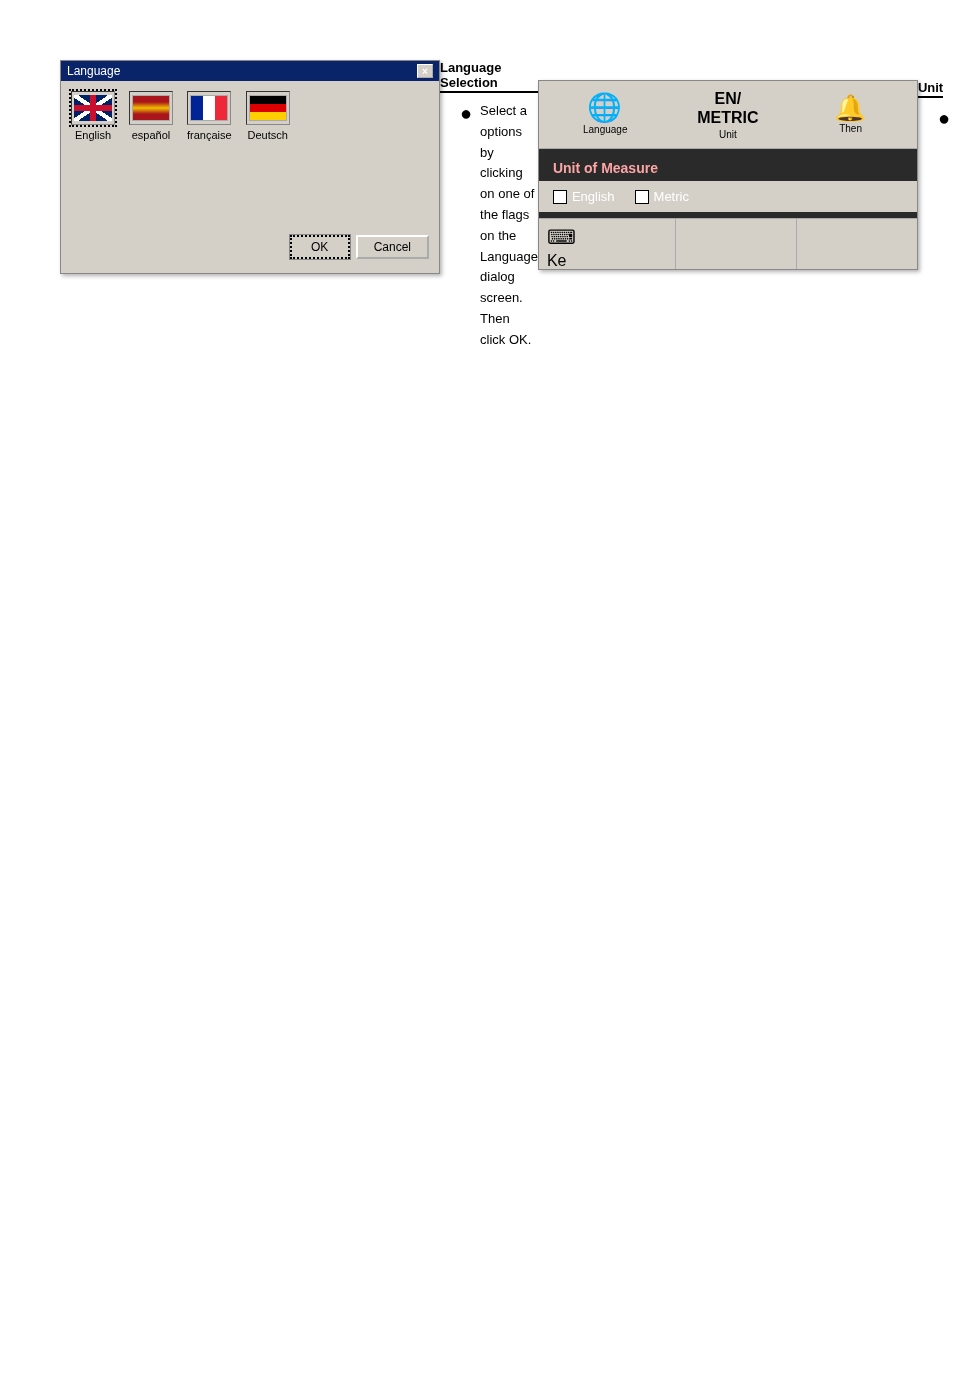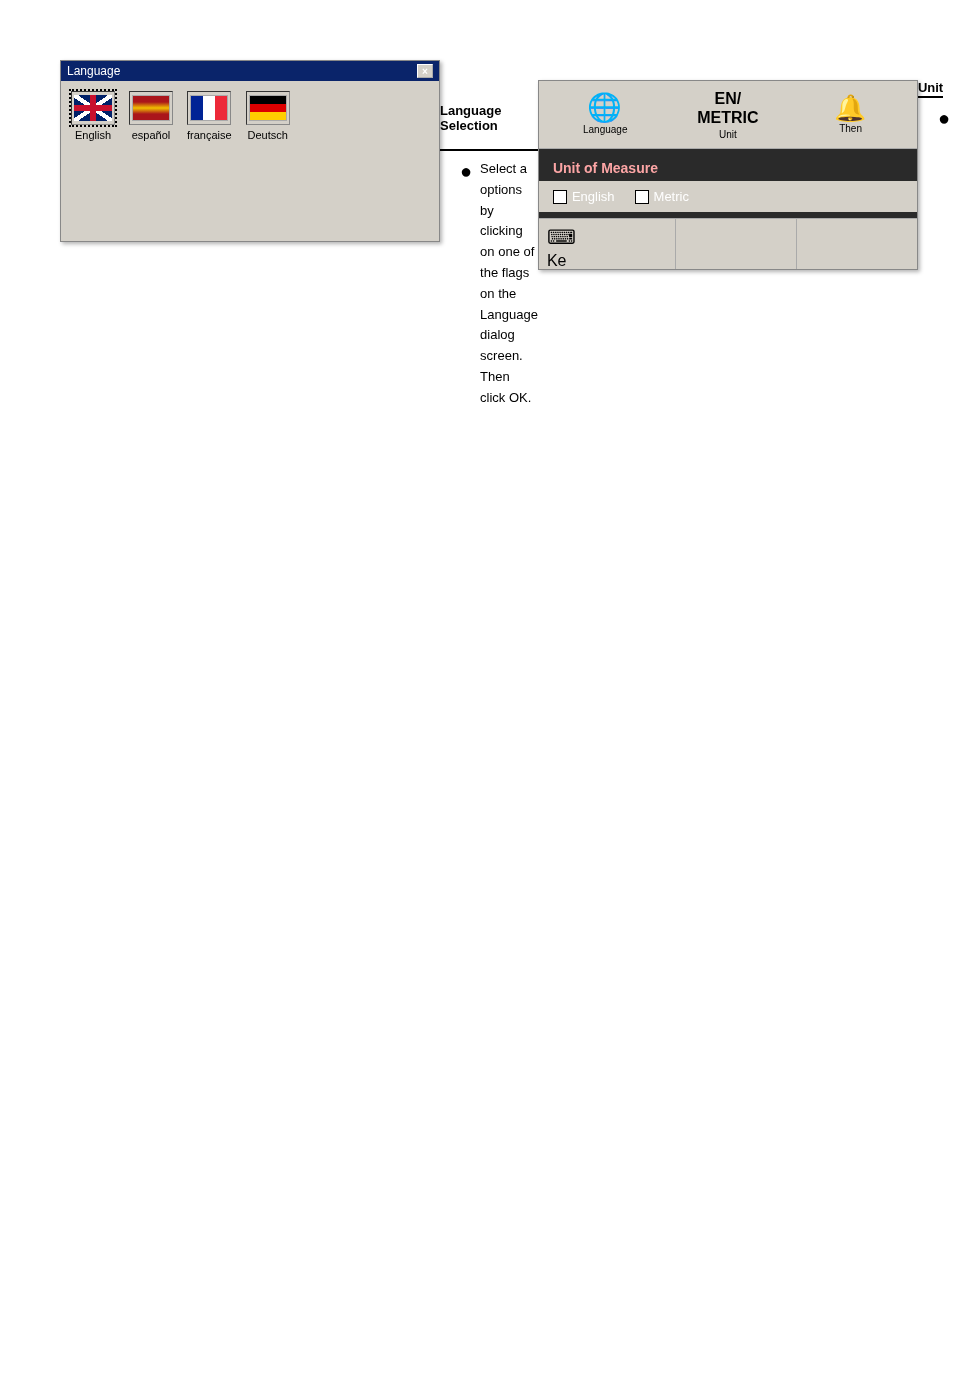--- a/index.html
+++ b/index.html
@@ -178,22 +178,21 @@
       width: 100%;
       margin-bottom: 20px;
     }
 
     .section-underline {
       border-bottom: 2px solid #000;
       display: inline-block;
       margin-bottom: 8px;
       font-weight: bold;
       font-size: 13px;
-      padding-bottom: 16px;
-      margin-top: 43px;
+      padding-bottom: 1px;
     }
 
     .bullet-text {
       display: flex;
       align-items: flex-start;
       gap: 8px;
       margin-left: 20px;
       line-height: 1.6;
       font-size: 13px;
     }
@@ -389,20 +388,24 @@
             <div class="lang-icon-wrapper">
               <div class="germany-flag"></div>
             </div>
             <span class="lang-label">Deutsch</span>
           </div>
 
         </div>
 
         <div class="dialog-spacer"></div>
 
+        <div class="dialog-buttons">
+          <button class="dlg-btn default">OK</button>
+          <button class="dlg-btn">Cancel</button>
+        </div>
       </div>
     </div>
   </div>
 
   <div class="section">
     <div class="section-underline">Language Selection</div>
     <div class="bullet-text">
       <span class="bullet-dot">●</span>
       <span>Select a options by clicking on one of the flags on the Language dialog screen. Then click OK.</span>
     </div>

